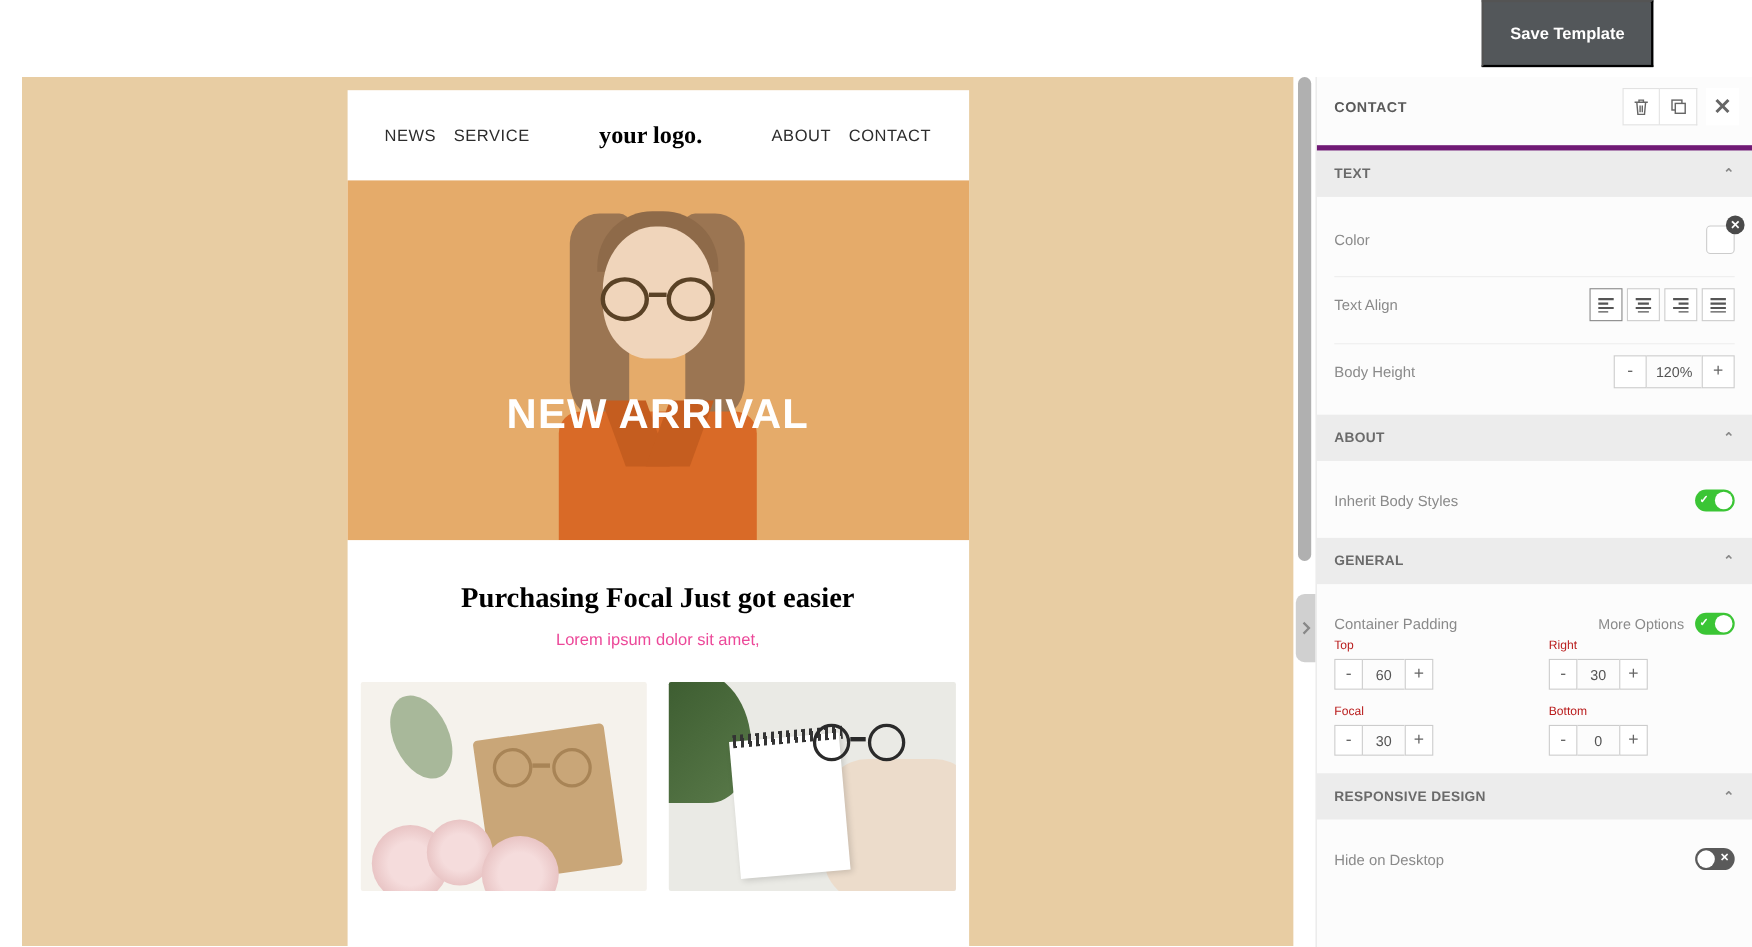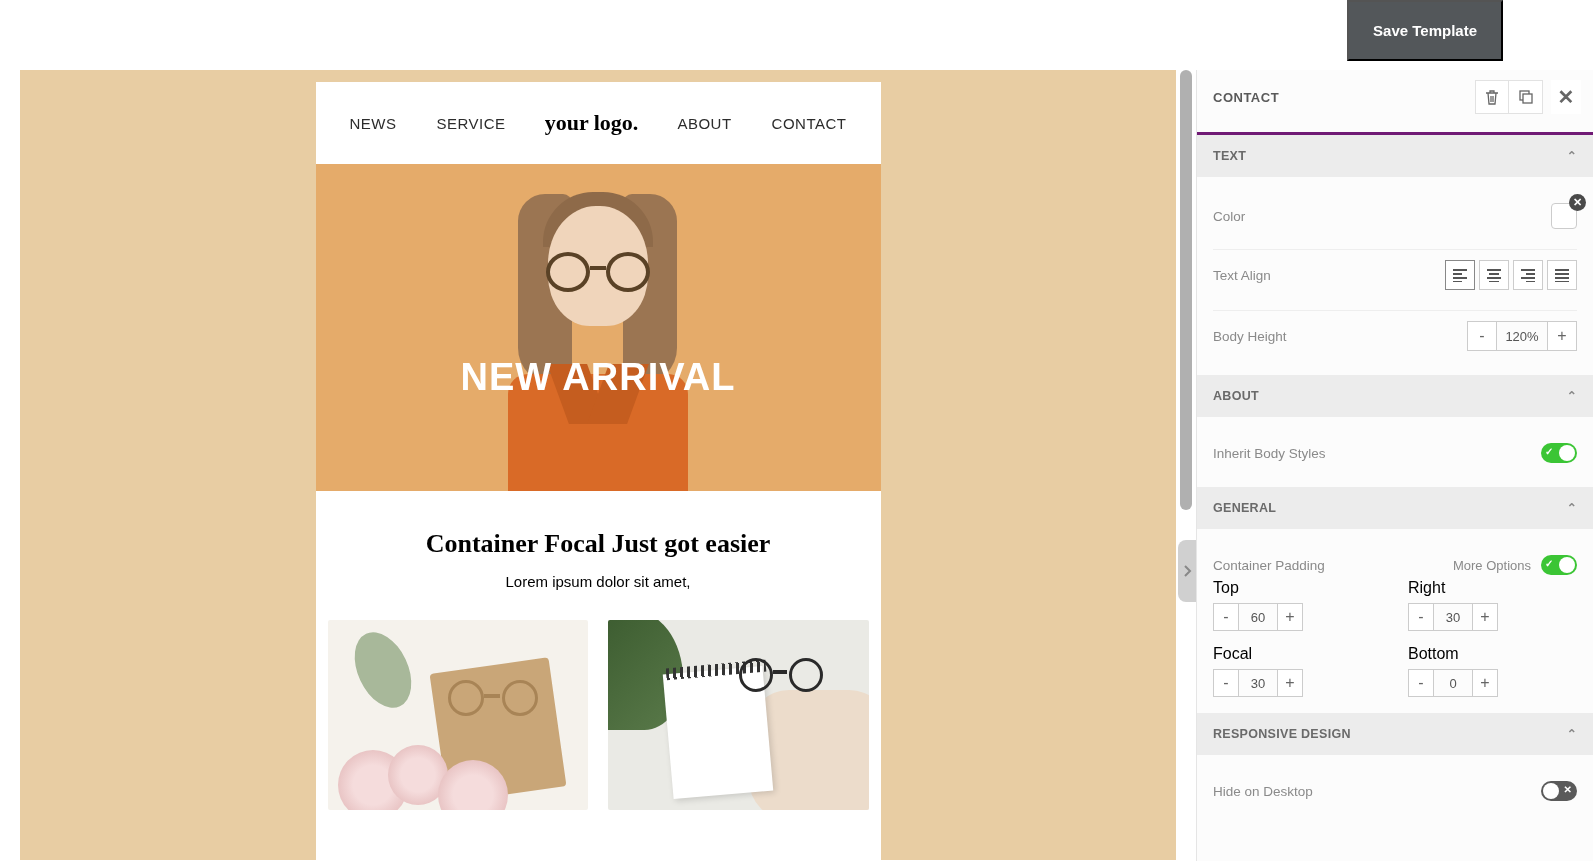--- a/index.html
+++ b/index.html
@@ -5,40 +5,40 @@
 * { margin: 0; padding: 0; box-sizing: border-box; font-family: Arial, Helvetica, sans-serif; }
 body { background: #fff; overflow: hidden; }
 .app { width: 1593px; height: 861px; position: relative; display: flex; }
 .save-template { position: absolute; top: 0; right: 90px; background: #53575a; color: #fff; padding: 20px 24px; font-size: 15px; font-weight: 600; cursor: pointer; z-index: 10; }
 .canvas-wrap { flex: 1; margin-top: 70px; padding: 0 20px; overflow: hidden; position: relative; }
 .canvas-bg { background: #fff; background-image: linear-gradient(45deg,#eee 25%,transparent 25%),linear-gradient(-45deg,#eee 25%,transparent 25%),linear-gradient(45deg,transparent 75%,#eee 75%),linear-gradient(-45deg,transparent 75%,#eee 75%); background-size:16px 16px; background-position:0 0,0 8px,8px -8px,-8px 0; height: 790px; display: flex; justify-content: center; overflow: hidden; }
 .canvas-bg-inner { width: 100%; background: #e8cda3; padding-top: 12px; display: flex; justify-content: center; }
 .email { width: 565px; background: #fff; }
 .email-header { display: flex; align-items: center; justify-content: space-between; padding: 28px 34px; }
 .email-header a { color: #2c2c2c; font-size: 15px; letter-spacing: .5px; }
-.email-header .left, .email-header .right { display: flex; gap: 40px; }
+.email-header .left, .email-header .right { display: flex; gap: 16px; }
 .logo { font-family: Georgia, serif; font-weight: 700; font-size: 22px; }
 .hero { background: #e5ab6a; height: 327px; position: relative; overflow: hidden; display: flex; flex-direction: column; align-items: center; justify-content: center; }
 .person { position: absolute; top: 10px; left: 50%; transform: translateX(-50%); width: 280px; height: 400px; }
 .head { width: 100px; height: 120px; background: #f0d5bb; border-radius: 48% 48% 42% 42%; position: absolute; top: 32px; left: 90px; }
 .hair-l { position: absolute; width: 54px; height: 190px; background: #9b7552; border-radius: 30px 10px 20px 40px; top: 20px; left: 60px; z-index: -1;}
 .hair-r { position: absolute; width: 54px; height: 190px; background: #9b7552; border-radius: 10px 30px 40px 20px; top: 20px; left: 165px; z-index: -1;}
 .hair-top { position: absolute; width: 110px; height: 55px; background: #8e6a49; border-radius: 50px 50px 0 0; top: 18px; left: 85px; }
 .glasses { position: absolute; top: 78px; left: 88px; width: 104px; height: 38px; }
 .lens { width: 44px; height: 40px; border: 4px solid #5a4226; border-radius: 50%; position: absolute; }
 .lens.l { left:0; } .lens.r { right:0; }
 .bridge { position: absolute; top: 14px; left: 44px; width: 16px; height: 4px; background: #5a4226; }
 .shirt { position: absolute; top: 200px; left: 50px; width: 180px; height: 200px; background: #d96a27; border-radius: 20px 20px 0 0; }
 .collar-l { position: absolute; top: 190px; left: 100px; width: 40px; height: 60px; background: #c55d1f; transform: skewX(20deg); }
 .collar-r { position: absolute; top: 190px; left: 140px; width: 40px; height: 60px; background: #c55d1f; transform: skewX(-20deg); }
 .hero-title { position: relative; z-index: 2; color: #fff; font-size: 38px; font-weight: 800; letter-spacing: 1px; margin-top: 100px; }
 .hero-btn { position: relative; z-index: 2; background: #fff; color: #2c2c2c; padding: 12px 24px; font-weight: 700; font-size: 15px; margin-top: 16px; cursor: pointer; }
 .section { padding: 38px 20px 30px; text-align: center; }
 .section h2 { font-family: Georgia, serif; font-size: 26px; font-weight: 700; margin-bottom: 14px; }
-.section p { color: #000000; font-size: 15px; }
+.section p { color: #ec4899; font-size: 15px; }
 .products { display: flex; gap: 20px; padding: 0 12px; }
 .prod { flex: 1; height: 190px; background: #f5f2ec; border-radius: 2px; position: relative; overflow: hidden; }
 .pr1 .rose { position:absolute; width:70px; height:70px; background:radial-gradient(circle,#f5dcdc 40%,#e9c5c5 70%); border-radius:50%; }
 .pr1 .r1{bottom:-10px;left:10px;} .pr1 .r2{bottom:5px;left:60px;width:60px;height:60px;} .pr1 .r3{bottom:-20px;left:110px;}
 .pr1 .leaf { position:absolute; width:50px; height:80px; background:#a8b89a; border-radius:50%; top:10px; left:30px; transform:rotate(-25deg);}
 .pr1 .notebook { position:absolute; width:120px; height:130px; background:#c9a678; top:45px; right:30px; transform:rotate(-8deg); border-radius:4px;}
 .pr1 .gl { position:absolute; width:100px; height:40px; top:60px; right:40px;}
 .pr1 .gl .lens { border-color:#a88456; width:36px; height:36px; border-width:3px;}
 .pr1 .gl .lens.r{right:10px;} .pr1 .gl .bridge{background:#a88456; top:14px; left:36px; width:16px;}
 .pr2 { background:#eaeae5; }
@@ -56,21 +56,21 @@
 .sb-head { display: flex; align-items: center; justify-content: space-between; padding: 10px 12px 18px 16px; }
 .sb-head-title { font-size: 13px; font-weight: 700; color: #5a5a5a; letter-spacing: .5px; }
 .sb-head-actions { display: flex; gap: 0; }
 .sb-icon-btn { width: 34px; height: 34px; border: 1px solid #e2e2e2; background: #fff; display: flex; align-items: center; justify-content: center; cursor: pointer; color: #666; }
 .sb-icon-btn + .sb-icon-btn { border-left: none; }
 .sb-icon-btn.cls { border:none; width: 30px; margin-left:8px; font-size:20px; font-weight:700;}
 .tabs { display: flex; gap: 10px; padding: 0 8px 10px; border-bottom: 1px solid #e5e5e5; }
 .tab { display: flex; align-items: center; gap: 8px; padding: 8px 14px; font-size: 14px; color: #555; border: 1px solid transparent; border-radius: 4px; cursor: pointer; }
 .tab.active { border-color: #d8d8d8; background:#fff; }
 .dot { width: 6px; height: 6px; background: #4aa0ff; border-radius: 50%; display:inline-block; margin-left:4px;}
-.accordion { border-top: 3px solid #701a75; }
+.accordion { border-top: 5px solid #701a75; }
 .acc-head { background: #ececec; padding: 14px 16px; font-size: 12.5px; font-weight: 700; color: #6a6a6a; letter-spacing: .3px; display: flex; justify-content: space-between; align-items: center; cursor: pointer; }
 .chev { color:#888; font-size:12px;}
 .acc-body { padding: 16px; }
 .row { display: flex; align-items: center; justify-content: space-between; padding: 10px 0 20px; border-bottom: 1px solid #eee; }
 .row:last-child { border-bottom: none; padding-bottom: 8px;}
 .row-label { color: #8a8a8a; font-size: 13.5px; }
 .swatch-wrap { position: relative; }
 .swatch { width: 26px; height: 26px; border: 1px solid #ccc; border-radius: 4px; background: #fff; cursor:pointer; }
 .swatch-x { position: absolute; top:-9px; right:-9px; width:17px; height:17px; background:#4a4a4a; border-radius:50%; color:#fff; font-size:11px; display:flex; align-items:center; justify-content:center; cursor:pointer; font-weight:700;}
 .align-group, .stepper { display: flex; }
@@ -82,21 +82,21 @@
 .stepper .stp-btn { width: 30px; height: 30px; border: 1px solid #ccc; background: #fff; display:flex; align-items:center; justify-content:center; cursor:pointer; font-size:16px; color:#666;}
 .stepper .stp-val { width: 50px; height: 30px; border: 1px solid #ccc; border-left:none; border-right:none; text-align: center; font-size: 13px; display:flex; align-items:center; justify-content:center; color:#555;}
 .toggle { width: 36px; height: 20px; background: #3bc535; border-radius: 10px; position: relative; cursor:pointer; }
 .toggle::after { content:''; position:absolute; right:2px; top:2px; width:16px; height:16px; background:#fff; border-radius:50%; }
 .toggle .chk { position:absolute; left:4px; top:3px; color:#fff; font-size:10px; font-weight:700;}
 .toggle.off { background: #5a5a5a; }
 .toggle.off::after { left:2px; right:auto; }
 .toggle.off .chk{ right:5px; left:auto; top:3px;}
 .more-opt { color:#8a8a8a; font-size:13px; margin-right:10px;}
 .padding-grid { display: grid; grid-template-columns: 1fr 1fr; gap: 14px 26px; }
-.pg-item .pg-label { font-size: 16px; color:#000000; margin-bottom:6px; display:block;}
+.pg-item .pg-label { font-size: 11px; color:#b91c1c; margin-bottom:6px; display:block;}
 .pg-item .stepper .stp-btn { width:26px; height:28px;}
 .pg-item .stepper .stp-val { width:38px; height:28px;}
 </style>
 </head>
 <body>
 
 <div class="app">
   <button class="save-template">Save Template</button>
 
   <div class="canvas-wrap">
@@ -125,21 +125,21 @@
                   <div class="bridge"></div>
                   <div class="lens r"></div>
                 </div>
             <div class="shirt"></div>
                 <div class="collar-l"></div>
                 <div class="collar-r"></div>
           </div>
           <div class="hero-title">NEW ARRIVAL</div>
         </div>
         <div class="section">
-          <h2>Container Focal Just got easier</h2>
+          <h2>Purchasing Focal Just got easier</h2>
           <p>Lorem ipsum dolor sit amet,</p>
         </div>
         <div class="products">
           <div class="prod pr1">
             <div class="leaf"></div>
                 <div class="notebook"></div>
             <div class="gl">
                   <div class="lens l"></div>
                   <div class="bridge"></div>
                   <div class="lens r"></div>

